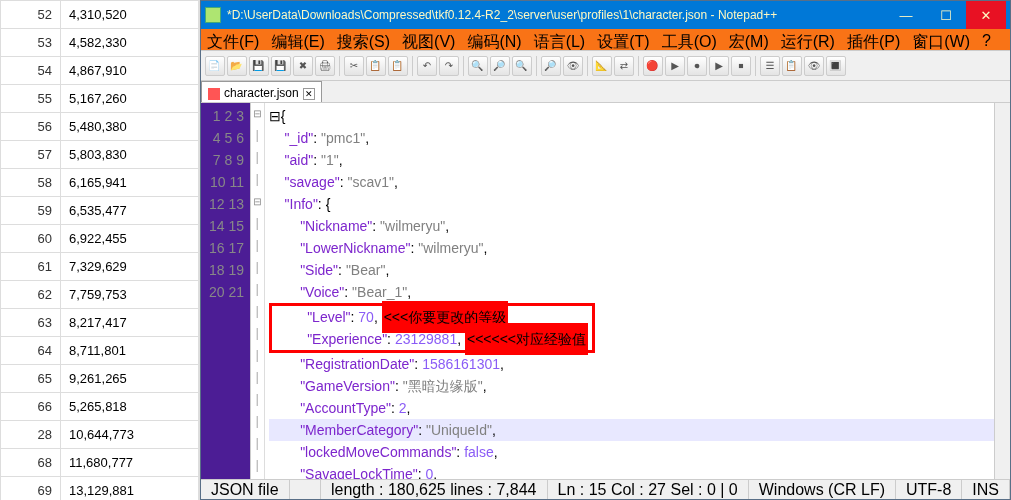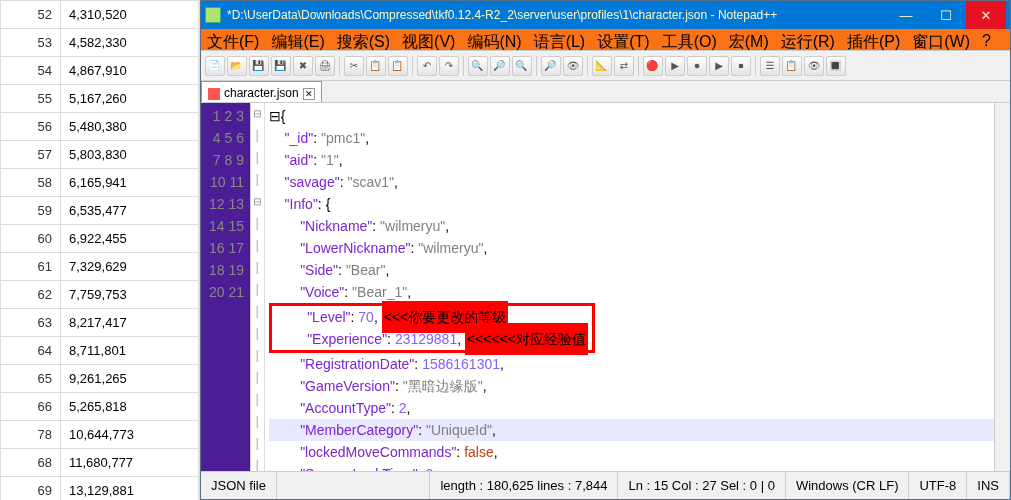--- a/index.html
+++ b/index.html
@@ -23,26 +23,26 @@
 .tab{display:flex;align-items:flex-end;font-size:12px;padding:2px 6px;border:1px solid #999;border-bottom:none;background:#fff;color:#000000}
 .tab .tabicon{width:12px;height:12px;background:#f55;margin-right:4px}
 .tab .xbtn{margin-left:4px;border:1px solid #999;font-size:9px;width:12px;height:12px;display:flex;align-items:center;justify-content:center}
 .editor{flex:1;display:flex;background:#fff;font-family:Consolas,monospace;font-size:14px;overflow:hidden}
 .gutter{width:50px;background:#4c1d95;text-align:right;color:#888;padding:2px 6px 2px 2px;line-height:22px;border-right:1px solid #ccc}
 .fold{width:14px;background:#fff;border-right:1px solid #ddd;line-height:22px;font-size:10px;color:#888;text-align:center}
 .code{flex:1;white-space:pre;line-height:22px;padding:2px 0 2px 4px;overflow:auto}
 .s{color:#808080}
 .k{color:#7d26cd}
 .n{color:#8b5cf6}
-.b{color:#c2410c}
+.b{color:#8b5cf6}
 .p{color:#000}
 .hl{background:#e8e8ff;display:inline-block;width:100%}
 .redbox{border:3px solid red;display:inline-block;padding:0 4px}
 .ann{background:red;color:#000000;padding:8px 2px}
-.status{height:28px;background:#f0f0f0;border-top:1px solid #ccc;display:flex;font-size:13px;align-items:center}
+.status{height:20px;background:#f0f0f0;border-top:1px solid #ccc;display:flex;font-size:16px;align-items:center}
 .status span{padding:0 10px;border-right:1px solid #ccc;height:100%;display:flex;align-items:center}
 .status .grow{flex:1}
 .sbar{width:16px;background:#f0f0f0;border-left:1px solid #ccc}
 </style>
 </head>
 <body>
 
 <div class="leftcol">
   <table>
       <tbody id="lt">
@@ -100,21 +100,21 @@
         </tr>
         <tr>
           <td>65</td>
           <td>9,261,265</td>
         </tr>
         <tr>
           <td>66</td>
           <td>5,265,818</td>
         </tr>
         <tr>
-          <td>78</td>
+          <td>28</td>
           <td>10,644,773</td>
         </tr>
         <tr>
           <td>68</td>
           <td>11,680,777</td>
         </tr>
         <tr>
           <td>69</td>
           <td>13,129,881</td>
         </tr>

